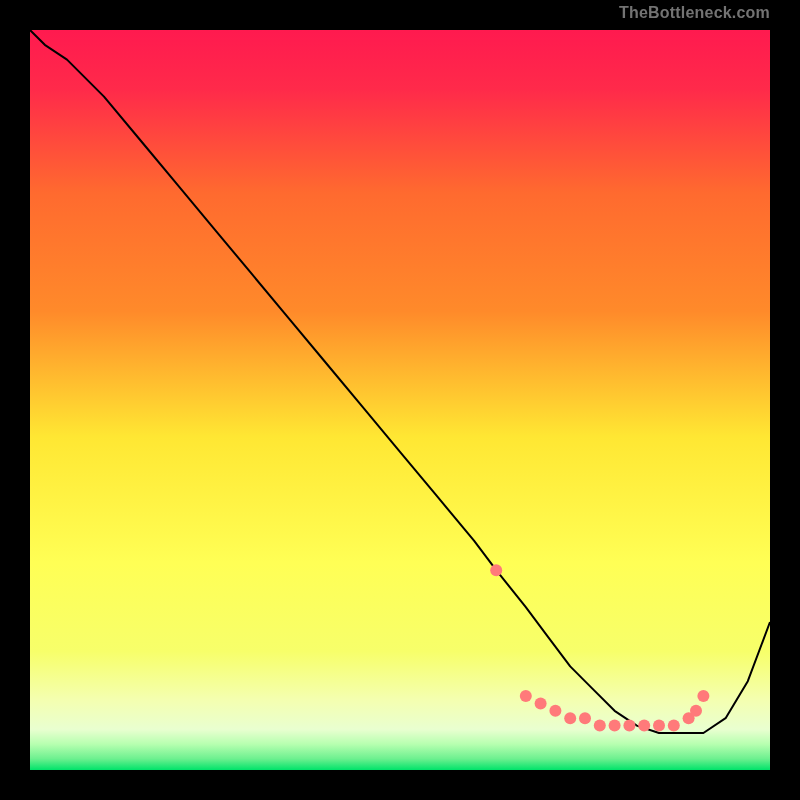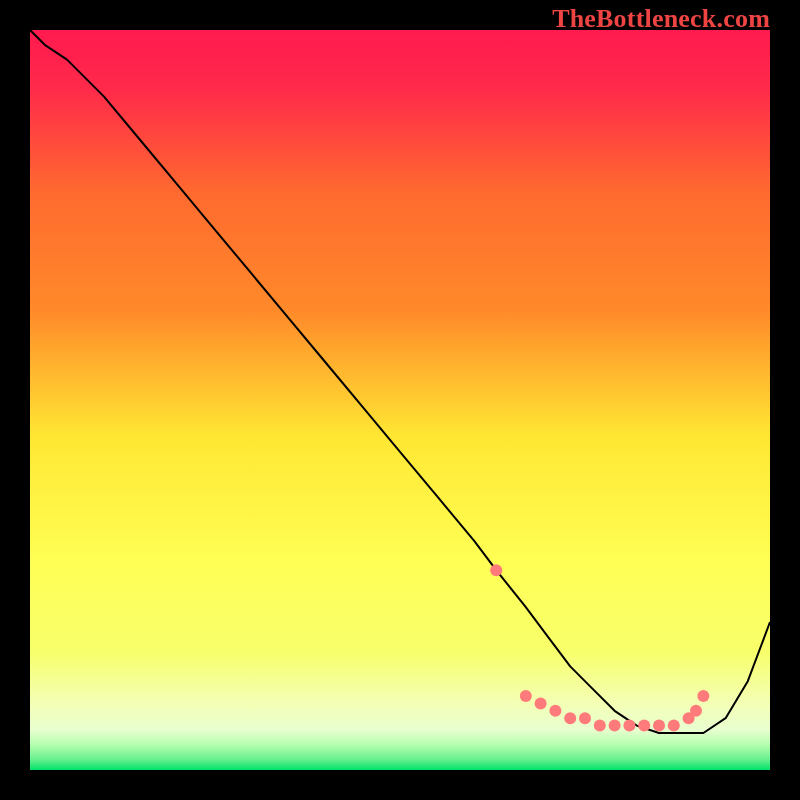--- a/index.html
+++ b/index.html
@@ -23,24 +23,24 @@
     left: 30px;
     top: 30px;
     width: 740px;
     height: 740px;
     overflow: hidden;
   }
   .watermark {
     position: absolute;
     top: 4px;
     right: 30px;
-    font-family: Liberation Serif, serif;
-    font-size: 26px;
+    font-family: Liberation Sans, sans-serif;
+    font-size: 16px;
     font-weight: 600;
-    color: #ef4444;
+    color: #737373;
     letter-spacing: 0.2px;
   }
 </style>
 </head>
 <body>
 
 <div class="frame">
   <div class="watermark">TheBottleneck.com</div>
   <div class="plot-area">
     <svg id="chart-svg" width="740" height="740" viewBox="0 0 740 740" preserveAspectRatio="none">

